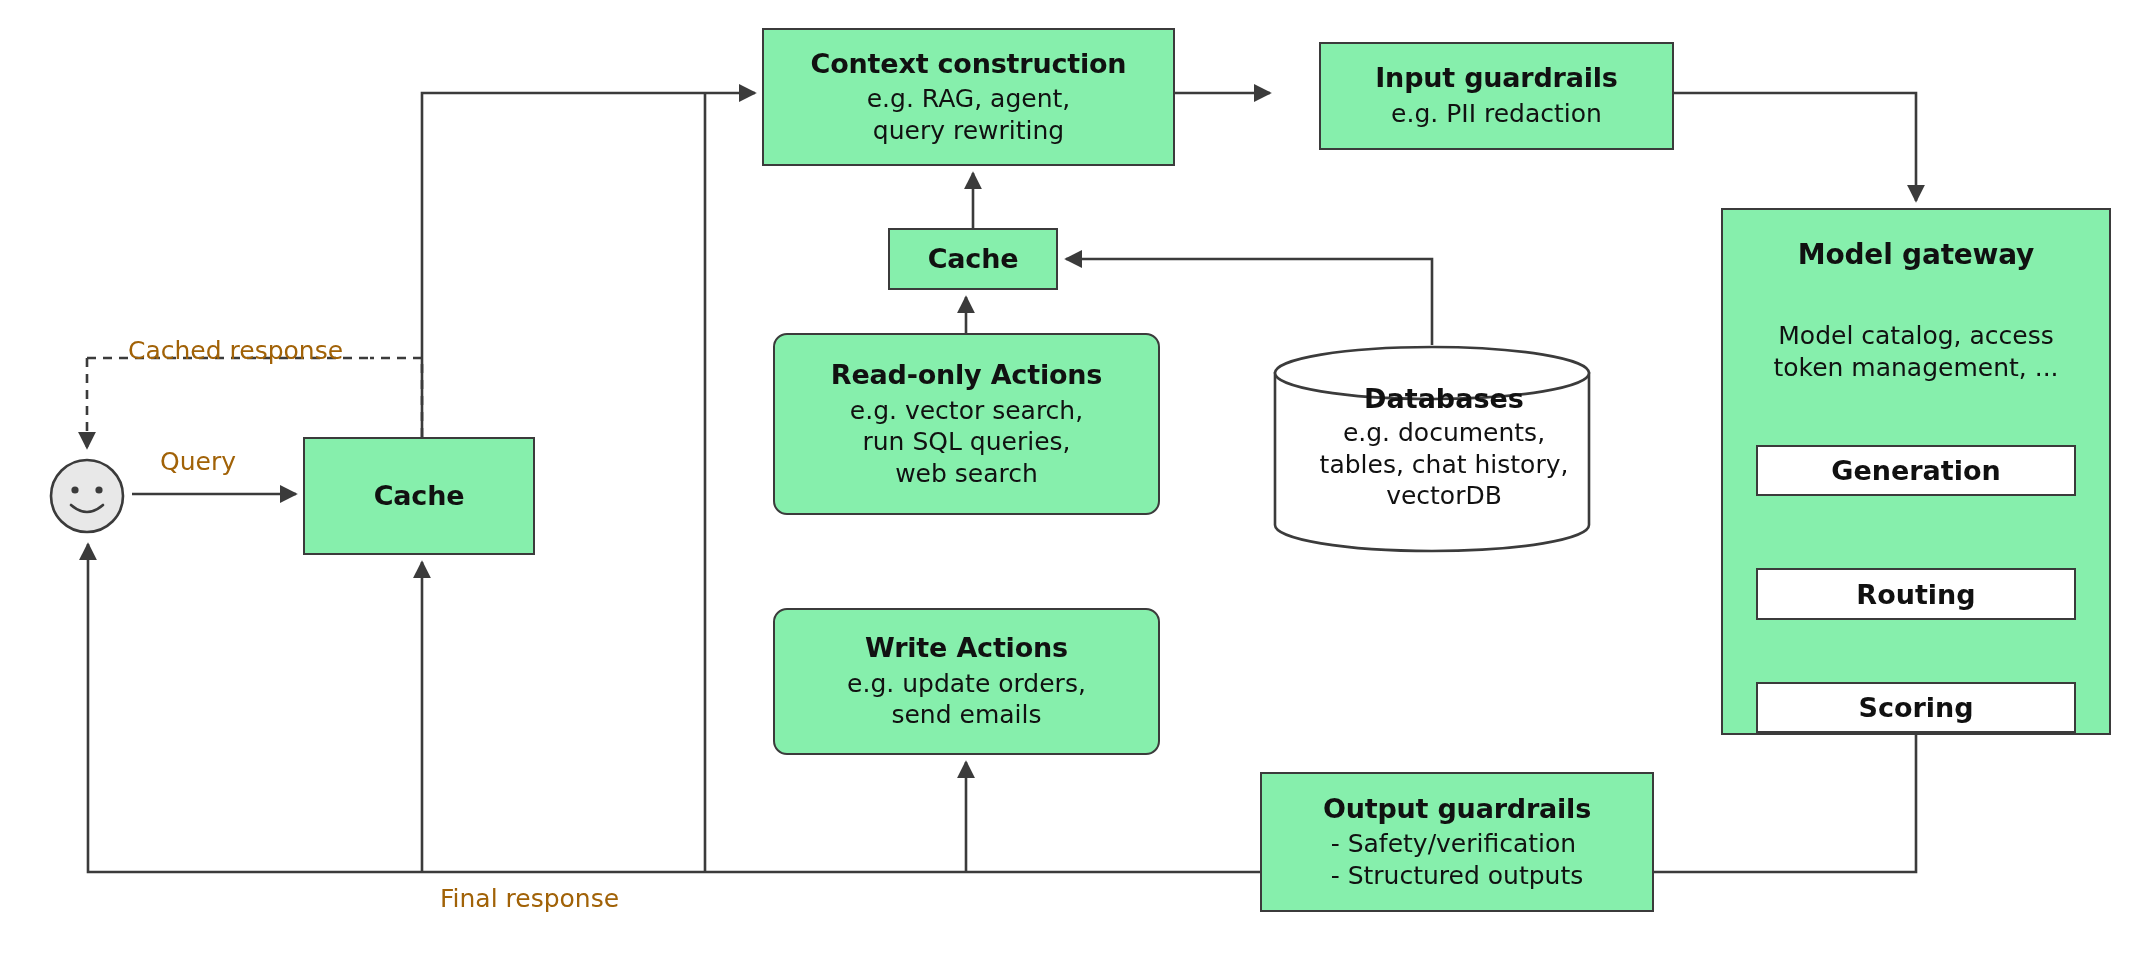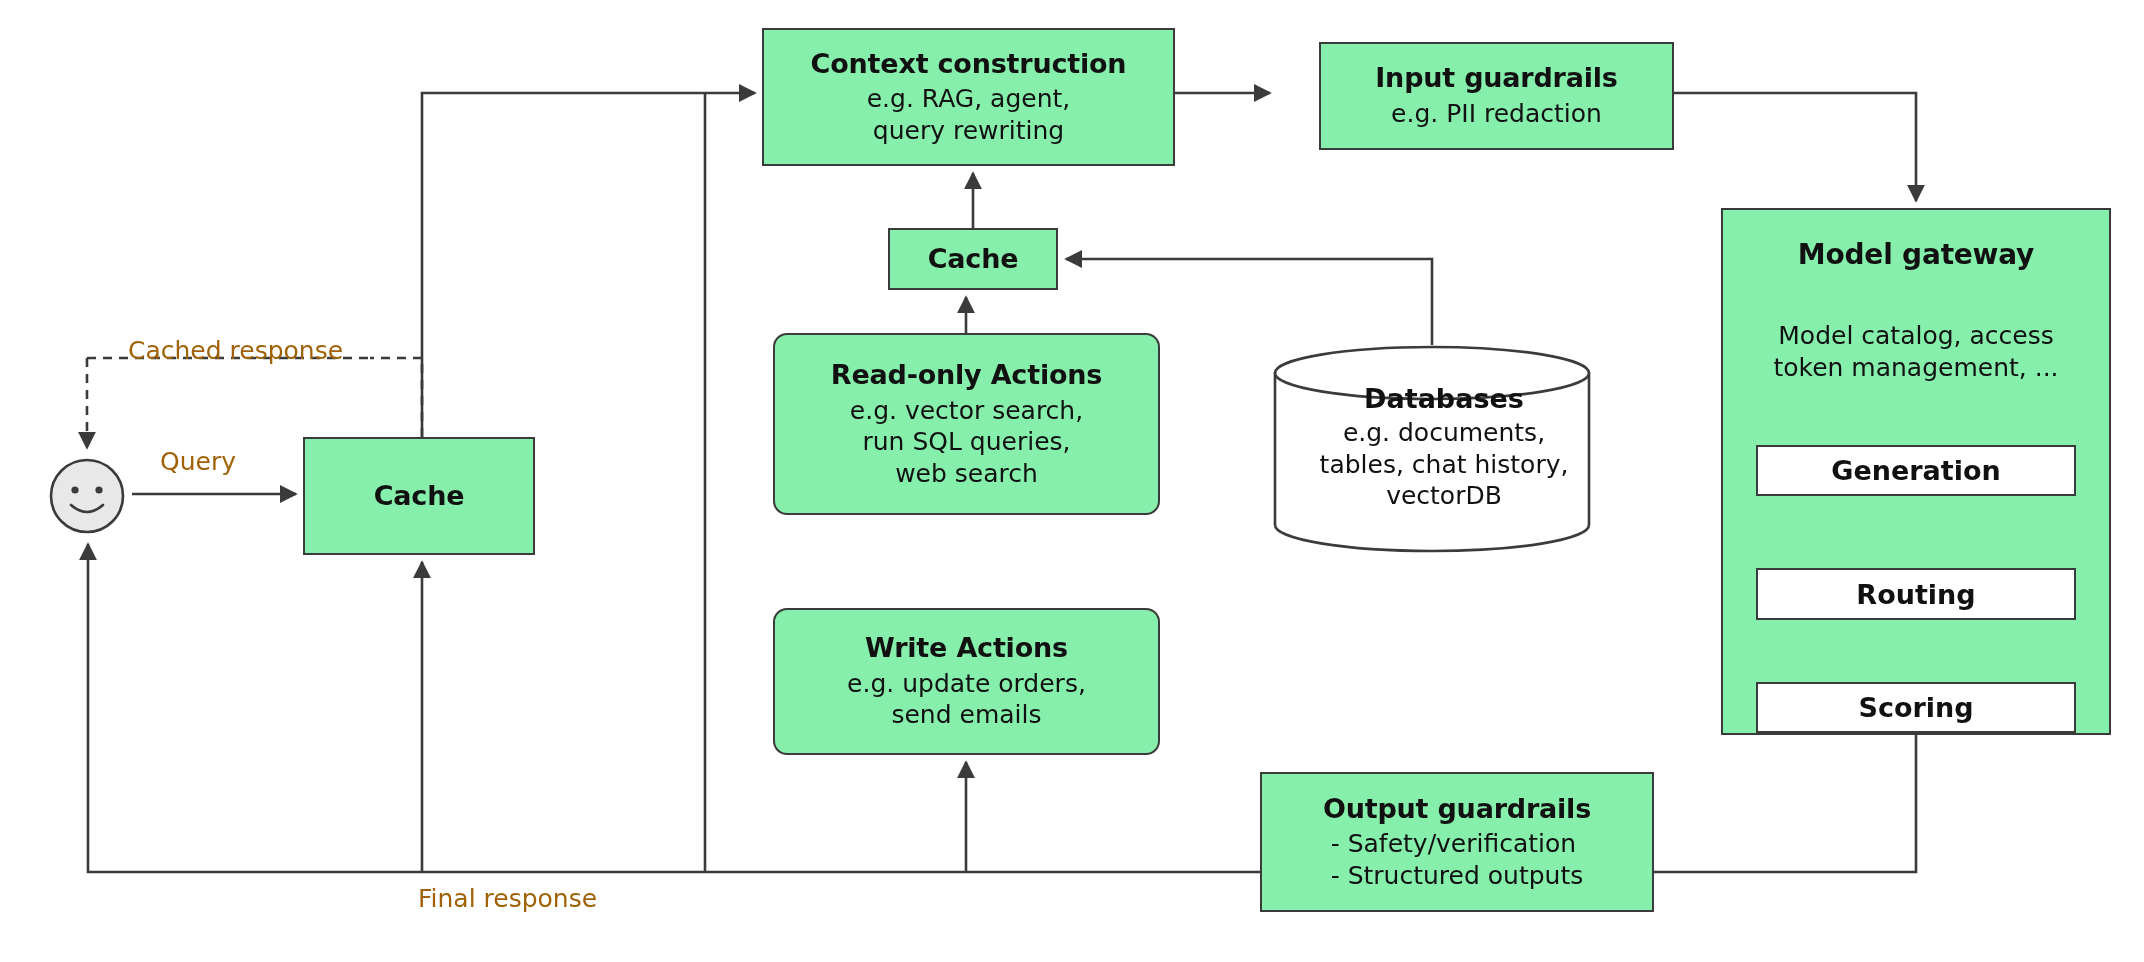--- a/index.html
+++ b/index.html
@@ -123,21 +123,21 @@
   }
   #databases .title { font-weight: bold; font-size: 27px; }
   #databases .sub { font-size: 25px; line-height: 1.26; margin-top: 3px; white-space: pre-line; }
   
   #user-avatar {
     position: absolute;
     left: 46px; top: 455px; width: 82px; height: 82px;
   }
   #lbl-cached { left: 128px; top: 336px; }
   #lbl-query { left: 160px; top: 447px; }
-  #lbl-final { left: 418px; top: 884px; }
+  #lbl-final { left: 440px; top: 884px; }
 </style>
 </head>
 <body>
 
 <div id="stage">
 
   <svg class="wires" viewBox="0 0 2144 962">
     <defs>
       <marker id="arrow" viewBox="0 0 10 10" refX="9" refY="5" markerWidth="7" markerHeight="7" orient="auto-start-reverse">
         <path d="M 0 0 L 10 5 L 0 10 z" fill="#3b3b3b"></path>

